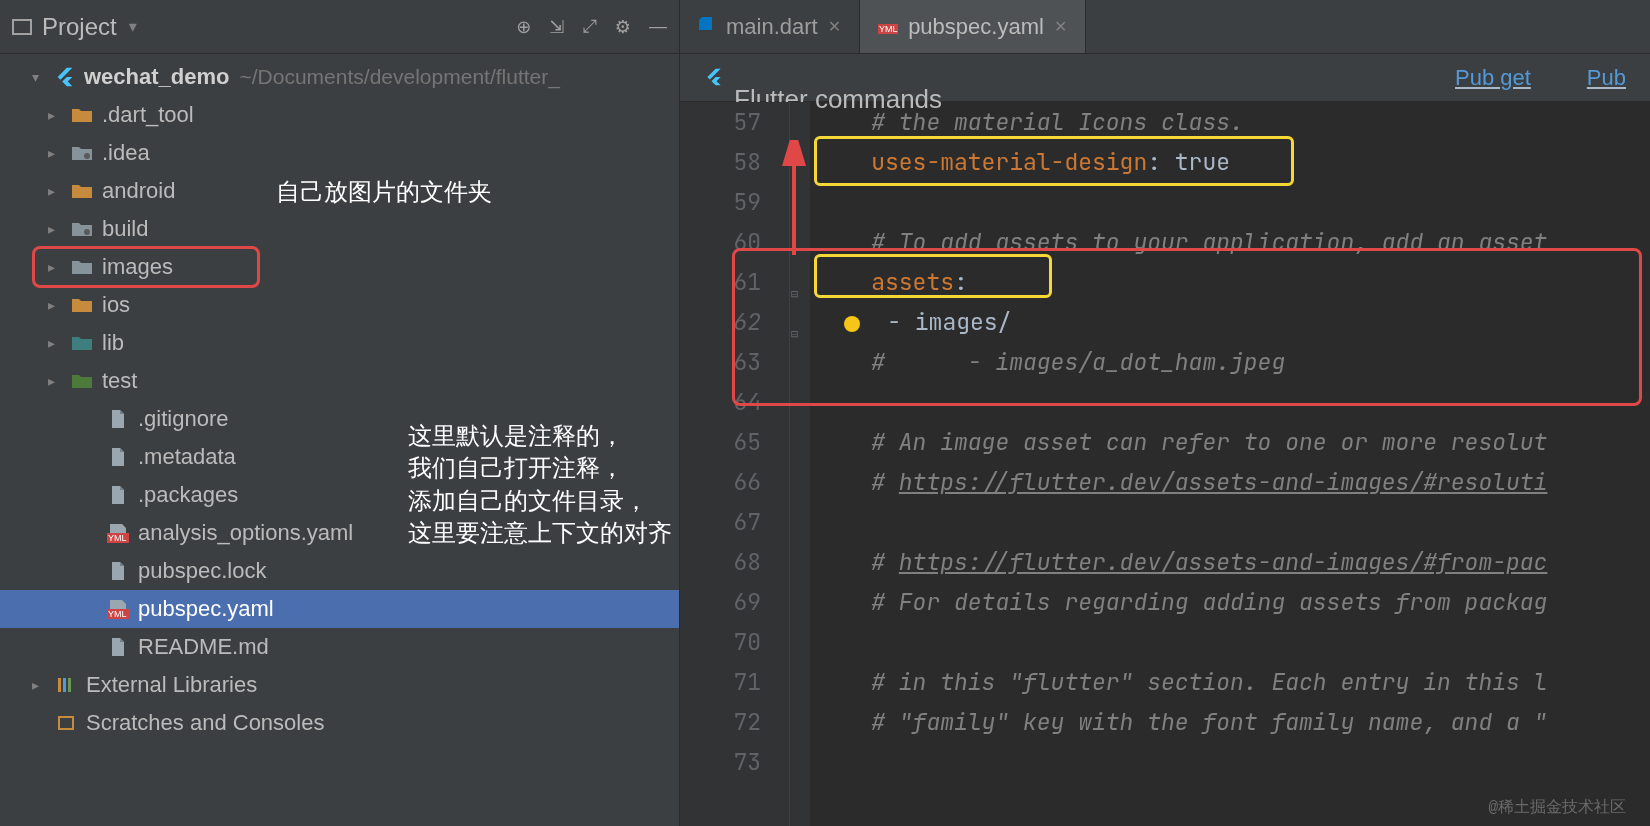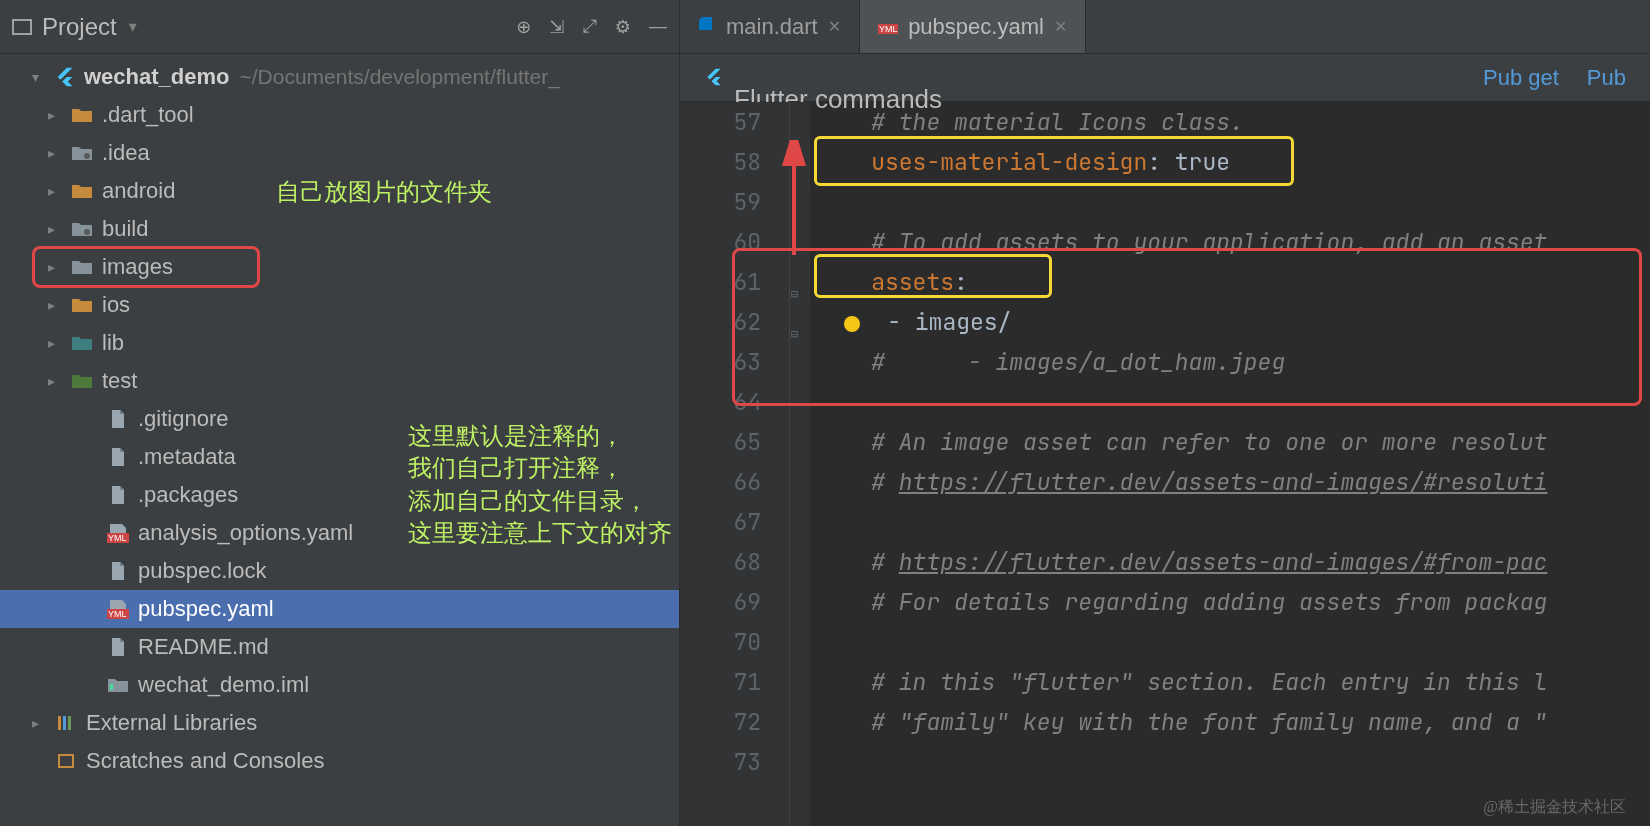--- a/index.html
+++ b/index.html
@@ -120,21 +120,21 @@
       font-weight: 600;
       color: #d0d0d0;
     }
     .tree-path {
       color: #757575;
       margin-left: 10px;
       font-size: 21px;
     }
     .annotation-red {
       position: absolute;
-      color: #bef264;
+      color: #ffffff;
       font-size: 24px;
       font-family: 'PingFang SC', 'Microsoft YaHei', sans-serif;
       pointer-events: none;
       line-height: 1.35;
     }
     .red-box {
       position: absolute;
       border: 3px solid #e04848;
       border-radius: 8px;
       pointer-events: none;
@@ -185,21 +185,22 @@
       border-bottom: 1px solid #2b2b2b;
     }
     .banner-title {
       color: #bbbbbb;
       font-size: 26px;
       margin-top: 44px;
     }
     .banner-links {
       margin-left: auto;
       display: flex;
-      gap: 28px;
+      gap: 56px;
+      text-decoration: underline;
     }
     .banner-link {
       color: #5499d8;
       font-size: 22px;
       cursor: pointer;
     }
     .editor {
       flex: 1;
       display: flex;
       font-family: 'JetBrains Mono', 'Consolas', monospace;
@@ -250,21 +251,21 @@
     .arrow-up {
       position: absolute;
       pointer-events: none;
     }
     .watermark {
       position: absolute;
       bottom: 8px;
       right: 24px;
       color: #6a6a6a;
       font-size: 16px;
-      font-family: Liberation Serif, serif;
+      font-family: Liberation Mono, monospace;
     }
   </style>
 </head>
 <body>
 
 <div class="main-container">
 
   <div class="left-panel">
     <div class="project-header">
       <div class="project-icon"></div>
@@ -430,30 +431,20 @@
           <div class="tree-row indent-2">
             <span class="chevron none"></span>
             <span class="folder-icon">
               <svg width="18" height="20" viewBox="0 0 18 20">
                 <path fill="#9aa7b0" d="M3 1h8l4 4v14H3z"></path>
                 <path fill="#768088" d="M11 1v4h4z"></path>
               </svg>
             </span>
             <span class="tree-label">README.md</span>
           </div>
-          <div class="tree-row indent-2">
-            <span class="chevron none"></span>
-            <span class="folder-icon">
-              <svg width="22" height="16" viewBox="0 0 22 16">
-                <path fill="#87939a" d="M1 2h7l2 2h11v11H1z"></path>
-                <rect x="3" y="7" width="3" height="6" fill="#4d9"></rect>
-              </svg>
-            </span>
-            <span class="tree-label">wechat_demo.iml</span>
-          </div>
         </div>
 
       <div class="tree-row indent-0">
         <span class="chevron right"></span>
         <span class="file-icon">
           <svg width="20" height="18" viewBox="0 0 20 18">
               <rect x="2" y="2" width="3" height="14" fill="#c78b3e"></rect>
               <rect x="7" y="2" width="3" height="14" fill="#5499d8"></rect>
               <rect x="12" y="2" width="3" height="14" fill="#6a9955"></rect>
             </svg>
@@ -510,21 +501,21 @@
         <span class="banner-link">Pub</span>
       </div>
     </div>
     <div class="editor">
       <div class="gutter" id="gutter">
           <div style="height: 40px;">57</div>
           <div style="height: 40px;">58</div>
           <div style="height: 40px;">59</div>
           <div style="height: 40px;">60</div>
           <div style="height: 40px;">61</div>
-          <div style="height: 40px;">62</div>
+          <div style="height: 40px; font-style: italic;">62</div>
           <div style="height: 40px;">63</div>
           <div style="height: 40px;">64</div>
           <div style="height: 40px;">65</div>
           <div style="height: 40px;">66</div>
           <div style="height: 40px;">67</div>
           <div style="height: 40px;">68</div>
           <div style="height: 40px;">69</div>
           <div style="height: 40px;">70</div>
           <div style="height: 40px;">71</div>
           <div style="height: 40px;">72</div>

